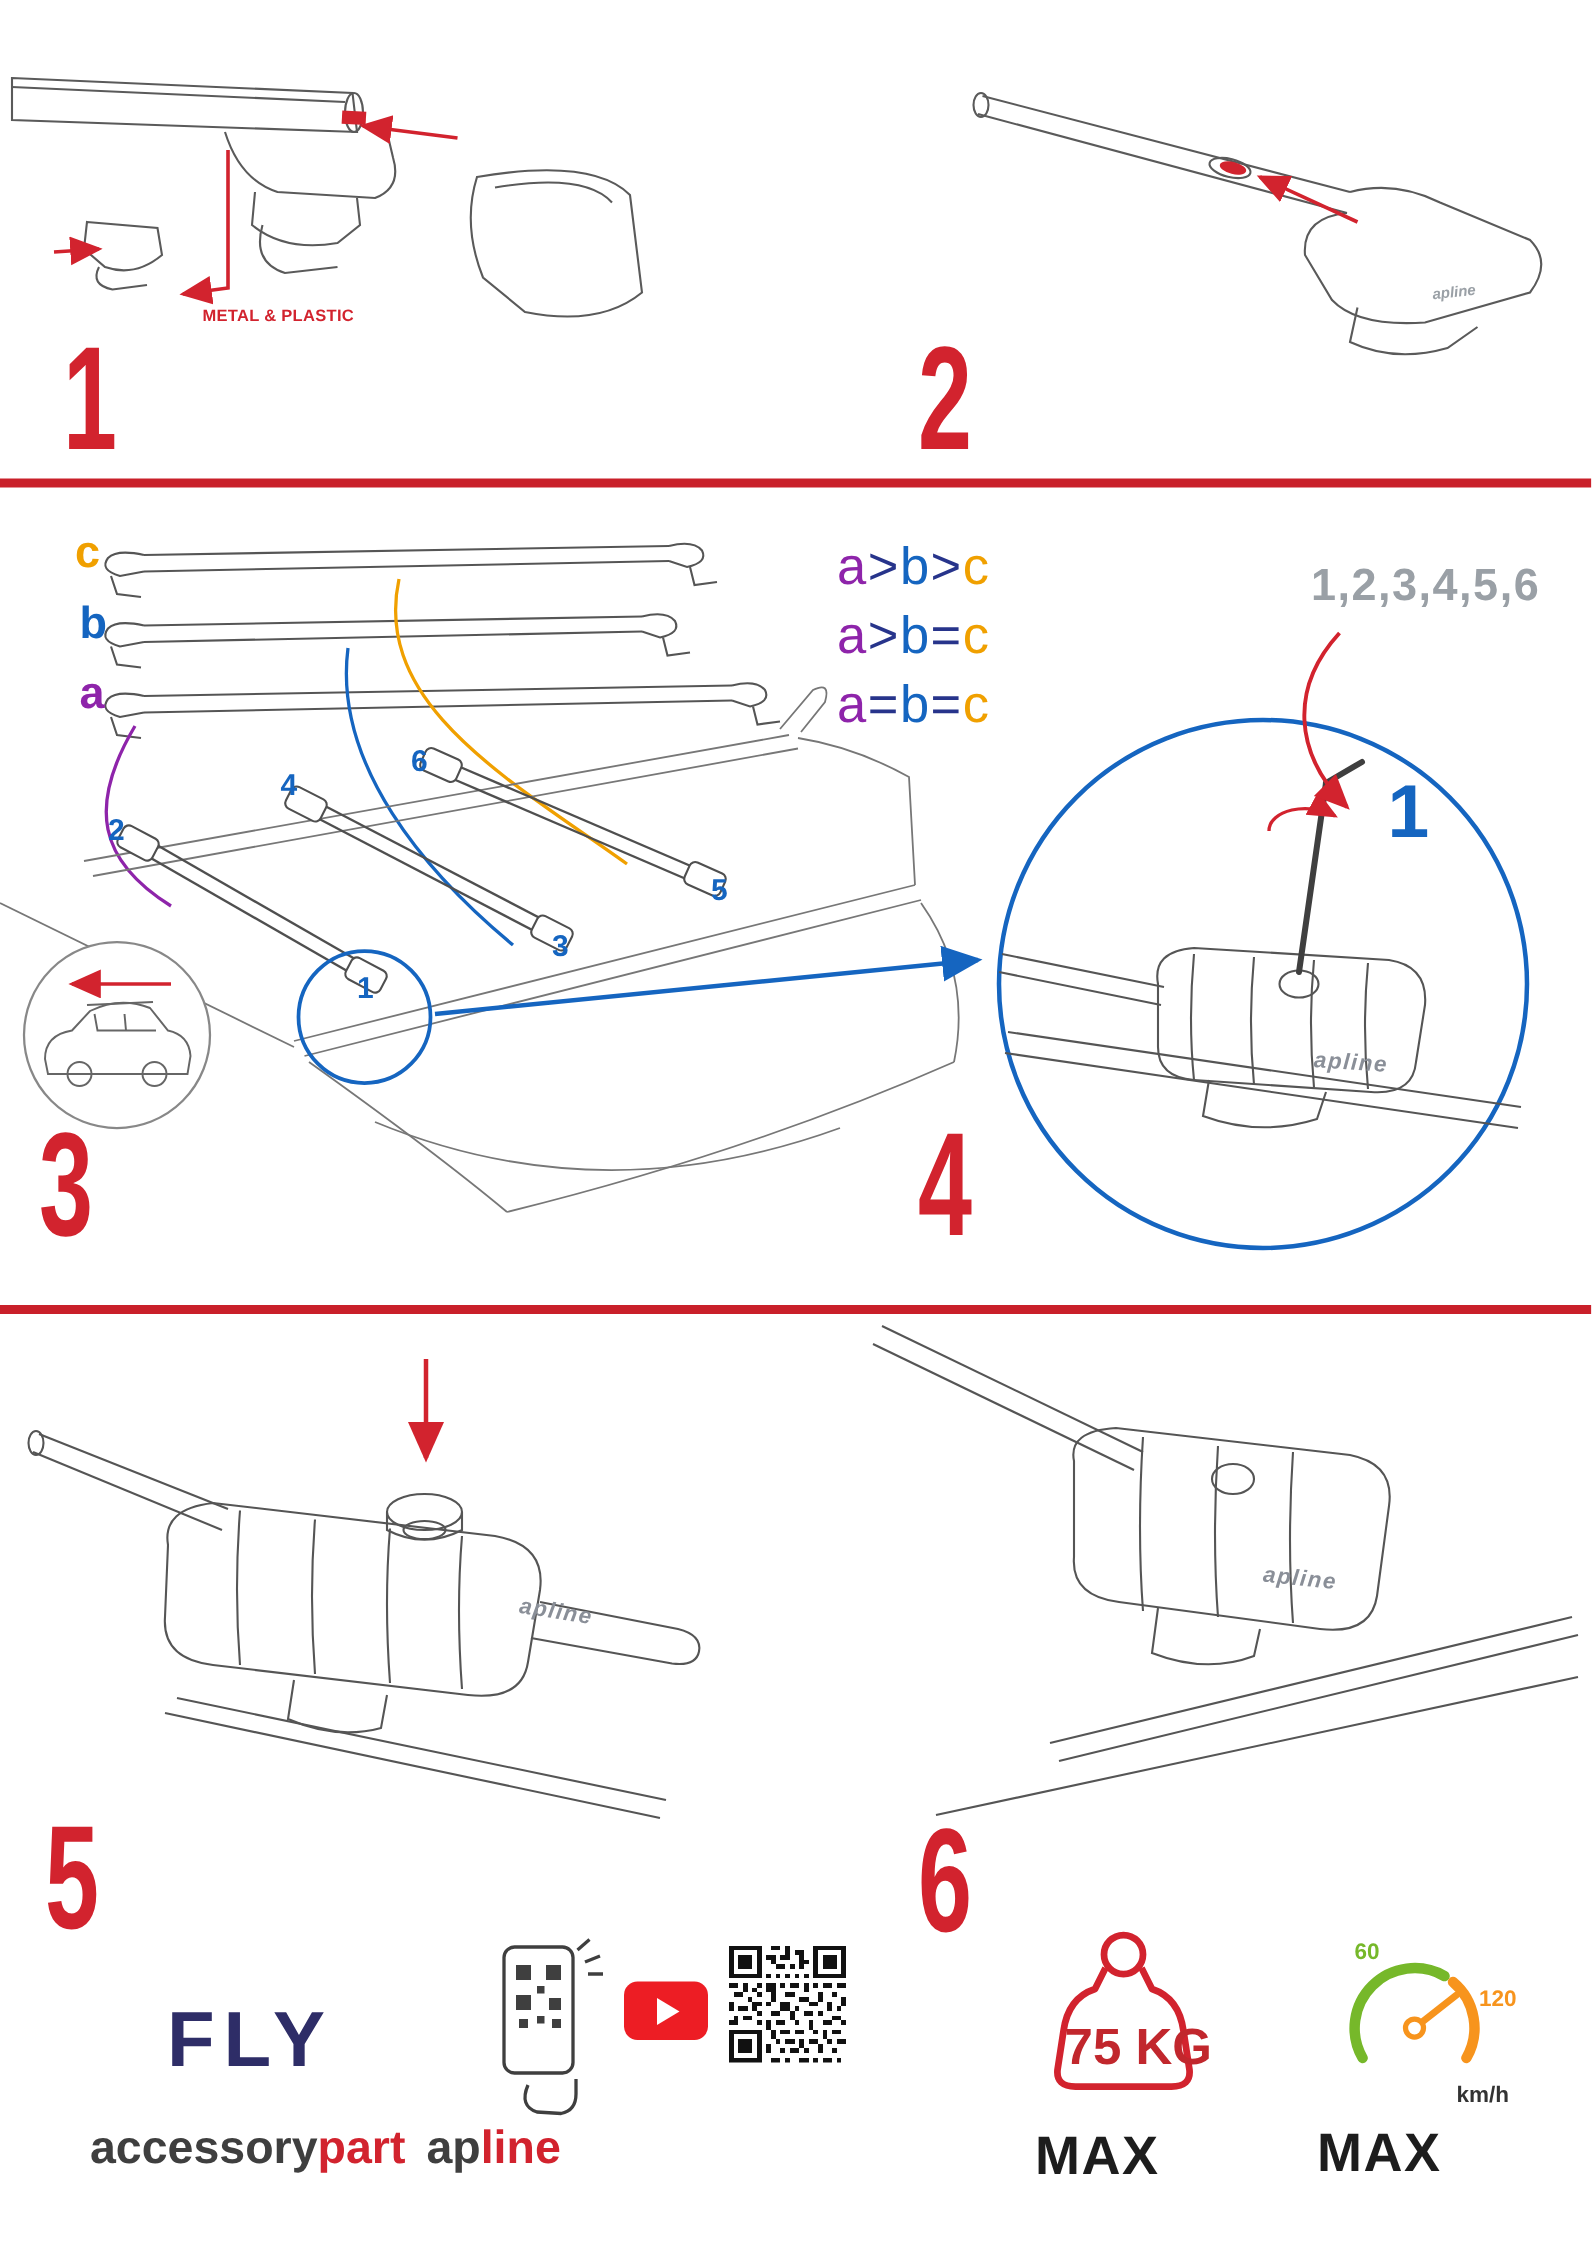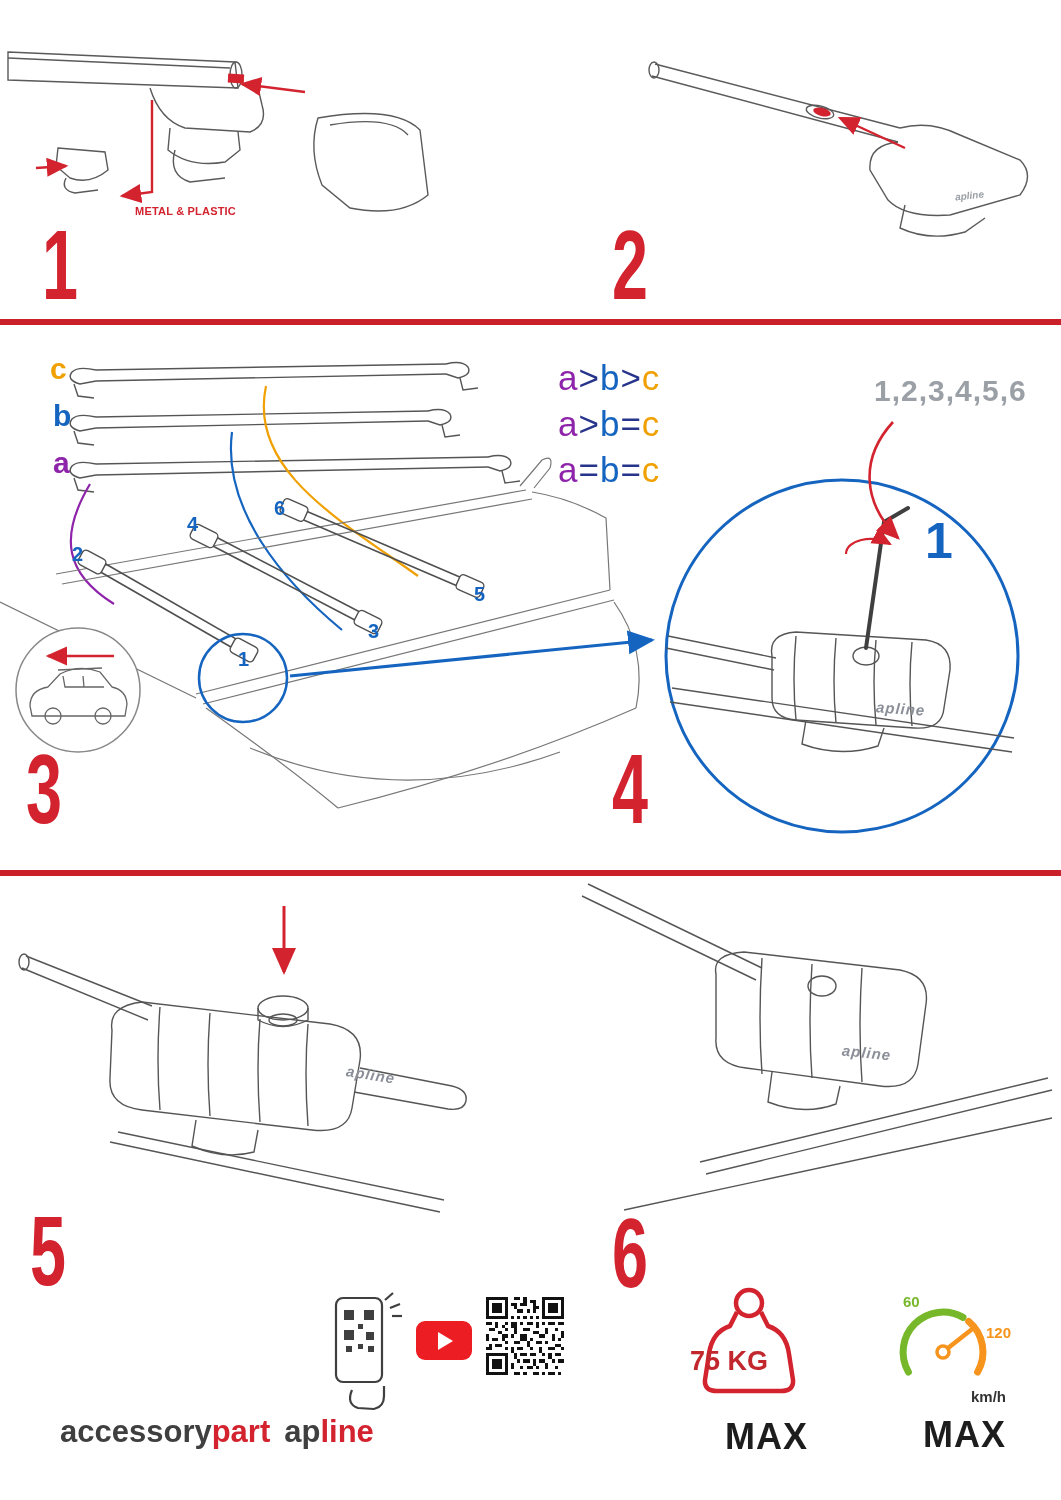--- a/index.html
+++ b/index.html
@@ -17,22 +17,22 @@
   .seg-a{color:#8e24aa}.seg-b{color:#1565c0}.seg-c{color:#f0a000}.seg-op{color:#27348b}
   .pos{position:absolute;color:#1565c0;font-size:20px;font-weight:700}
   .seq{position:absolute;left:874px;top:374px;color:#9aa0a6;font-size:30px;font-weight:600;letter-spacing:1px}
   .step1{position:absolute;left:925px;top:512px;color:#1565c0;font-size:50px;font-weight:700}
   .brand-sm{position:absolute;color:#8a8f98;font-size:15px;font-weight:700;font-style:italic;letter-spacing:1px}
   .brand-xs{position:absolute;color:#9aa0a6;font-size:10px;font-weight:700;font-style:italic}
   .fly{position:absolute;left:92px;top:1330px;width:150px;color:#2e2d67;font-size:52px;font-weight:700;letter-spacing:6px;text-align:center}
   .brandline{position:absolute;left:60px;top:1414px;font-size:31px;font-weight:700;white-space:nowrap;color:#3f3f3f}
   .brandline .red{color:#d2232e}
   .brandline .gap{margin-left:14px}
-  .wtval{position:absolute;left:690px;top:1346px;width:118px;color:#c1272d;font-size:27px;font-weight:700;text-align:left}
-  .maxlbl{position:absolute;color:#1d1d1d;font-size:36px;font-weight:700;text-align:right;letter-spacing:1px}
+  .wtval{position:absolute;left:690px;top:1346px;width:118px;color:#c1272d;font-size:34px;font-weight:700;text-align:right}
+  .maxlbl{position:absolute;color:#1d1d1d;font-size:36px;font-weight:700;text-align:left;letter-spacing:1px}
   .spd{position:absolute;font-size:15px;font-weight:700}
   .kmh{position:absolute;left:878px;top:1388px;width:128px;color:#333;font-size:15px;font-weight:700;text-align:right}
   .yt{position:absolute;left:416px;top:1321px;width:56px;height:39px;background:#ed1d24;border-radius:9px;display:flex;align-items:center;justify-content:center}
   .yt-tri{width:0;height:0;border-left:15px solid #fff;border-top:9px solid transparent;border-bottom:9px solid transparent;margin-left:3px}
 </style>
 </head>
 <body>
 
 <div class="page">
 
@@ -253,20 +253,21 @@
       <path d="M624,330 L1052,238"></path>
     </g>
   </svg>
 
   <div class="brand-sm" style="left:346px;top:1066px;transform:rotate(9deg)">apline</div>
   <div class="brand-sm" style="left:842px;top:1044px;transform:rotate(6deg)">apline</div>
 
   <div class="stepnum" style="left:30px;top:1210px">5</div>
   <div class="stepnum" style="left:612px;top:1212px">6</div>
 
+  <div class="fly">FLY</div>
   <div class="brandline">
     <span>accessory</span><span class="red">part</span><span class="gap">ap</span><span class="red">line</span>
   </div>
 
   <svg class="abs" style="left:312px;top:1292px" width="95" height="120" viewBox="0 0 95 120">
     <g stroke="#3f3f3f" stroke-width="2.2" fill="none">
       <rect x="24" y="6" width="46" height="84" rx="7"></rect>
       <path d="M40,98 Q34,112 46,116 L62,117 Q72,115 72,104 L72,94"></path>
       <path d="M78,16 L88,12"></path>
       <path d="M73,8 L81,1"></path>

